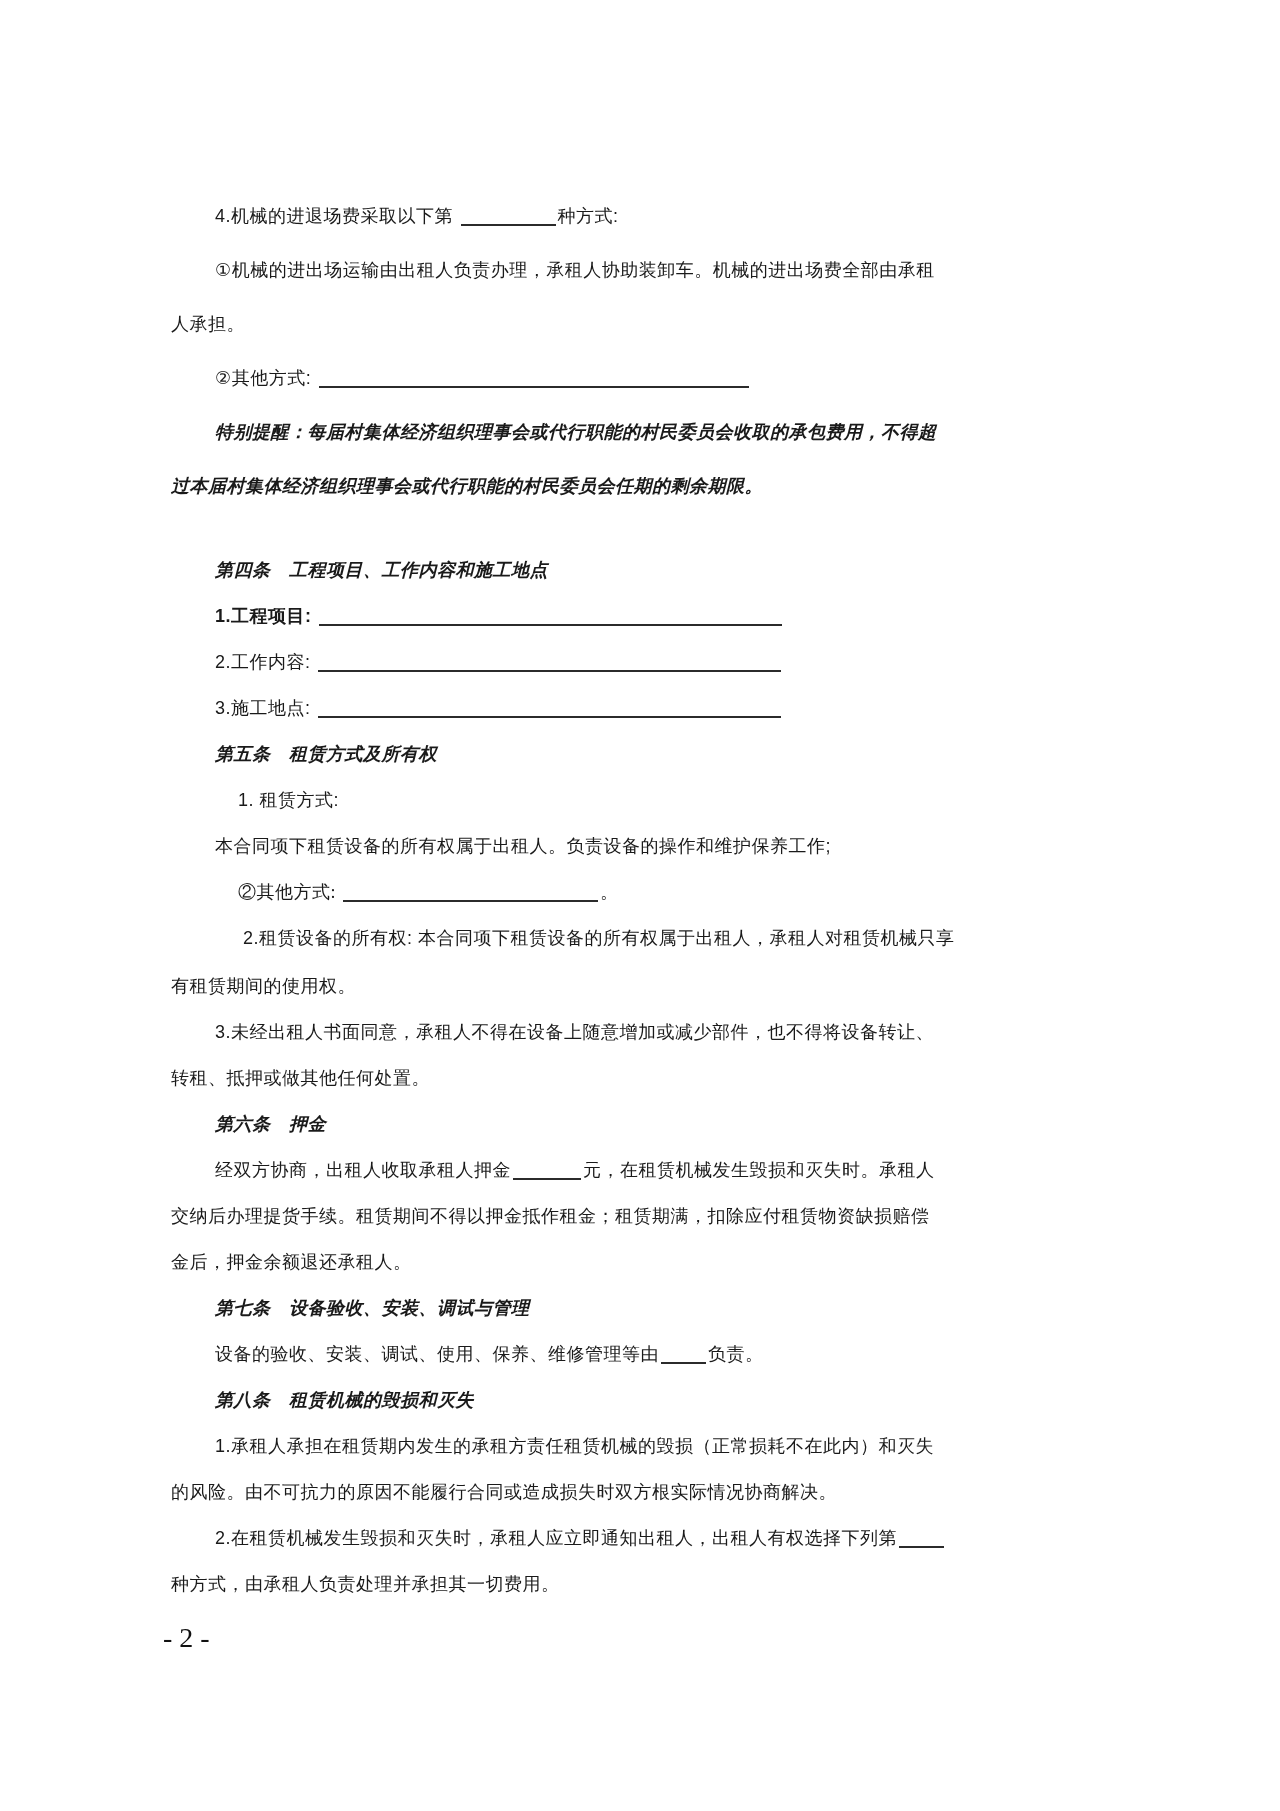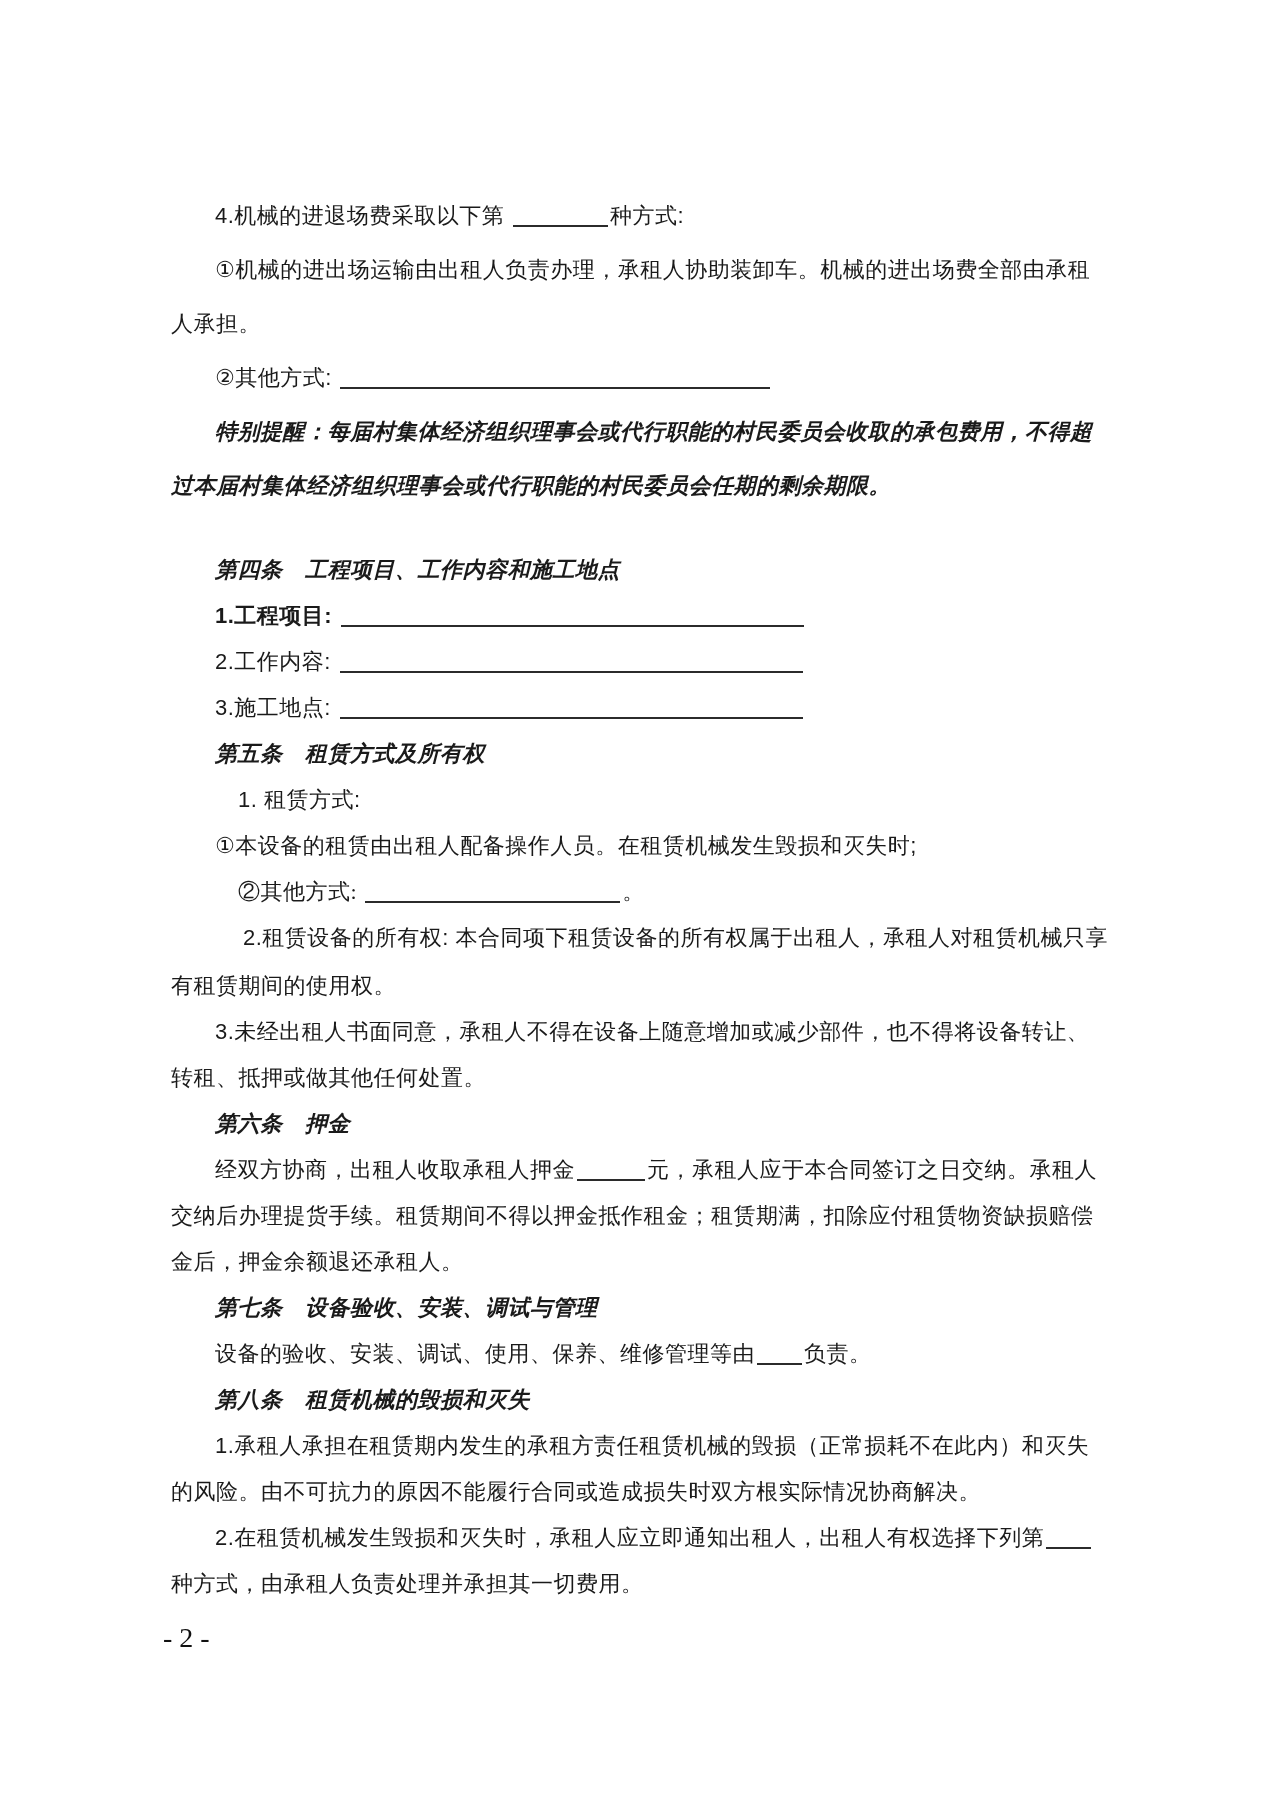--- a/index.html
+++ b/index.html
@@ -7,21 +7,21 @@
     position:relative;
     width:1280px;height:1811px;
     margin:0 auto;
     background:#ffffff;
     overflow:hidden;
     font-family:"Liberation Sans","DejaVu Sans",sans-serif;
     color:#1a1a1a;
   }
   .line{
     position:absolute;
-    font-size:22px;
+    font-size:18px;
     line-height:30px;
     letter-spacing:0.5px;
     white-space:nowrap;
   }
   .line.bold{font-weight:bold;font-style:italic;}
   .blank{
     display:inline-block;
     height:3px;
     border-bottom:2px solid #2b2b2b;
     margin-bottom:-4px;
@@ -46,28 +46,28 @@
     <div class="line" style="left: 171px; top: 309px;"><span>人承担。</span></div>
     <div class="line" style="left: 215px; top: 363px;"><span>②其他方式: </span><span class="blank" style="width: 430px;"></span></div>
     <div class="line bold" style="left: 215px; top: 417px;"><span>特别提醒：每届村集体经济组织理事会或代行职能的村民委员会收取的承包费用，不得超</span></div>
     <div class="line bold" style="left: 171px; top: 471px;"><span>过本届村集体经济组织理事会或代行职能的村民委员会任期的剩余期限。</span></div>
     <div class="line bold" style="left: 215px; top: 555px;"><span>第四条　工程项目、工作内容和施工地点</span></div>
     <div class="line" style="left: 215px; top: 601px; font-weight: bold;"><span>1.工程项目: </span><span class="blank" style="width: 463px;"></span></div>
     <div class="line" style="left: 215px; top: 647px;"><span>2.工作内容: </span><span class="blank" style="width: 463px;"></span></div>
     <div class="line" style="left: 215px; top: 693px;"><span>3.施工地点: </span><span class="blank" style="width: 463px;"></span></div>
     <div class="line bold" style="left: 215px; top: 739px;"><span>第五条　租赁方式及所有权</span></div>
     <div class="line" style="left: 238px; top: 785px;"><span>1. 租赁方式:</span></div>
-    <div class="line" style="left: 215px; top: 831px;"><span>①本设备的租赁由出租人配备操作人员。在租赁机械发生毁损和灭失时;</span></div>
+    <div class="line" style="left: 215px; top: 831px;"><span>本合同项下租赁设备的所有权属于出租人。负责设备的操作和维护保养工作;</span></div>
     <div class="line" style="left: 238px; top: 877px; font-family: Liberation Serif, serif;"><span>②其他方式: </span><span class="blank" style="width: 255px;"></span><span>。</span></div>
     <div class="line" style="left: 215px; top: 923px; margin-left: 28px;"><span>2.租赁设备的所有权: 本合同项下租赁设备的所有权属于出租人，承租人对租赁机械只享</span></div>
     <div class="line" style="left: 171px; top: 971px;"><span>有租赁期间的使用权。</span></div>
     <div class="line" style="left: 215px; top: 1017px;"><span>3.未经出租人书面同意，承租人不得在设备上随意增加或减少部件，也不得将设备转让、</span></div>
     <div class="line" style="left: 171px; top: 1063px;"><span>转租、抵押或做其他任何处置。</span></div>
     <div class="line bold" style="left: 215px; top: 1109px;"><span>第六条　押金</span></div>
-    <div class="line" style="left: 215px; top: 1155px;"><span>经双方协商，出租人收取承租人押金</span><span class="blank" style="width: 68px;"></span><span>元，承租人应于本合同签订之日交纳。承租人</span></div>
+    <div class="line" style="left: 215px; top: 1155px;"><span>经双方协商，出租人收取承租人押金</span><span class="blank" style="width: 68px;"></span><span>元，在租赁机械发生毁损和灭失时。承租人</span></div>
     <div class="line" style="left: 171px; top: 1201px;"><span>交纳后办理提货手续。租赁期间不得以押金抵作租金；租赁期满，扣除应付租赁物资缺损赔偿</span></div>
     <div class="line" style="left: 171px; top: 1247px;"><span>金后，押金余额退还承租人。</span></div>
     <div class="line bold" style="left: 215px; top: 1293px;"><span>第七条　设备验收、安装、调试与管理</span></div>
     <div class="line" style="left: 215px; top: 1339px;"><span>设备的验收、安装、调试、使用、保养、维修管理等由</span><span class="blank" style="width: 45px;"></span><span>负责。</span></div>
     <div class="line bold" style="left: 215px; top: 1385px;"><span>第八条　租赁机械的毁损和灭失</span></div>
     <div class="line" style="left: 215px; top: 1431px;"><span>1.承租人承担在租赁期内发生的承租方责任租赁机械的毁损（正常损耗不在此内）和灭失</span></div>
     <div class="line" style="left: 171px; top: 1477px;"><span>的风险。由不可抗力的原因不能履行合同或造成损失时双方根实际情况协商解决。</span></div>
     <div class="line" style="left: 215px; top: 1523px;"><span>2.在租赁机械发生毁损和灭失时，承租人应立即通知出租人，出租人有权选择下列第</span><span class="blank" style="width: 45px;"></span></div>
     <div class="line" style="left: 171px; top: 1569px;"><span>种方式，由承租人负责处理并承担其一切费用。</span></div>
   </div>

